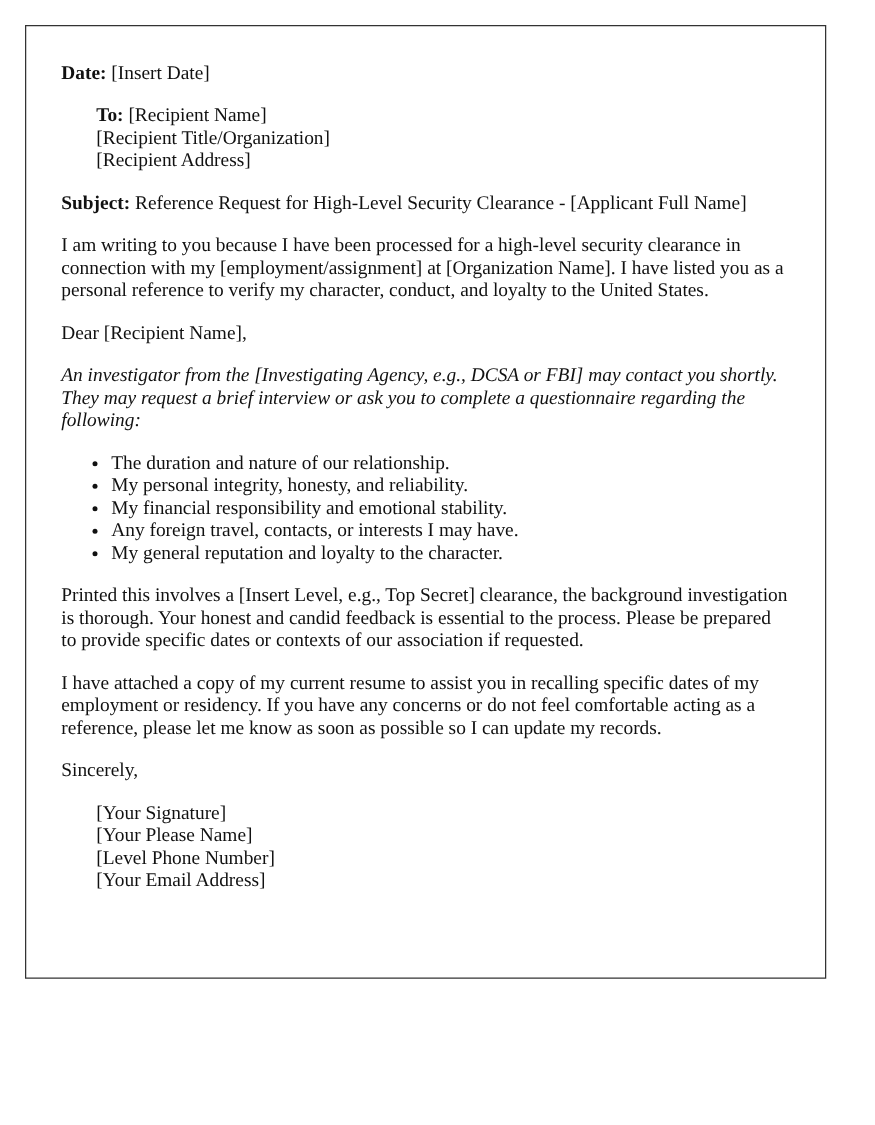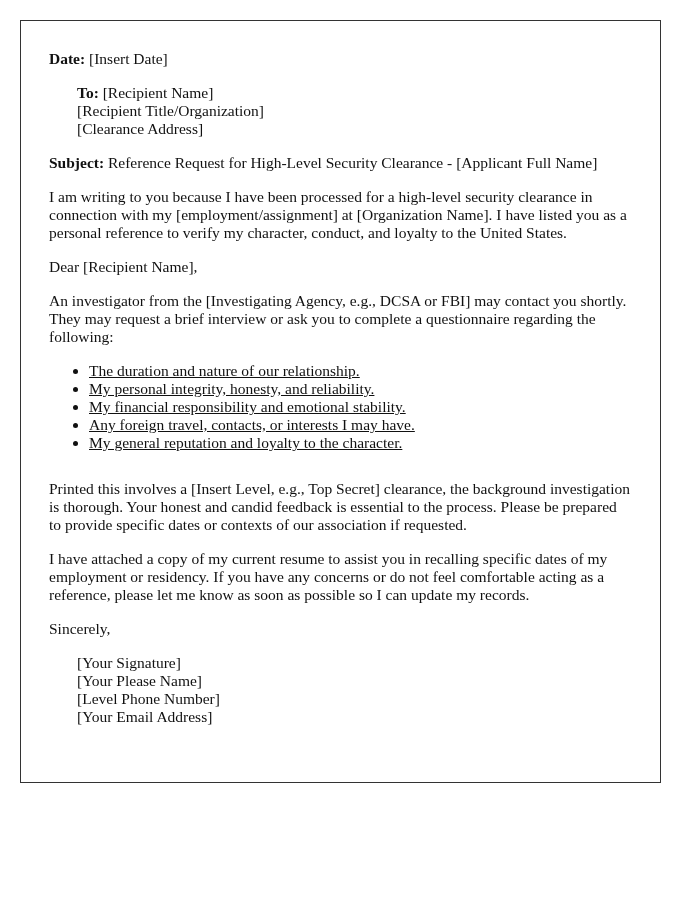--- a/index.html
+++ b/index.html
@@ -30,49 +30,48 @@
       margin: 0 0 16px 0;
     }
     .lines div {
       white-space: nowrap;
       margin-left: 28px;
     }
     b {
       font-weight: bold;
     }
     ul {
-      margin: 0 0 28px 0;
+      margin: 0 0 16px 0;
       padding-left: 40px;
-      text-decoration: underline;
     }
     ul li {
       margin: 0;
       padding: 0;
     }
   </style>
 </head>
 <body>
 
 <div class="letter">
 
   <p><b>Date:</b><span> [Insert Date]</span></p>
 
   <div class="lines" style="margin-bottom:16px;">
     <div><b>To:</b><span> [Recipient Name]</span></div>
     <div>[Recipient Title/Organization]</div>
-    <div>[Clearance Address]</div>
+    <div>[Recipient Address]</div>
   </div>
 
   <p><b>Subject:</b><span> Reference Request for High-Level Security Clearance - [Applicant Full Name]</span></p>
 
   <p>I am writing to you because I have been processed for a high-level security clearance in connection with my [employment/assignment] at [Organization Name]. I have listed you as a personal reference to verify my character, conduct, and loyalty to the United States.</p>
 
   <p>Dear [Recipient Name],</p>
 
-  <p style="margin-bottom:16px;">An investigator from the [Investigating Agency, e.g., DCSA or FBI] may contact you shortly. They may request a brief interview or ask you to complete a questionnaire regarding the following:</p>
+  <p style="margin-bottom:16px;font-style:italic;">An investigator from the [Investigating Agency, e.g., DCSA or FBI] may contact you shortly. They may request a brief interview or ask you to complete a questionnaire regarding the following:</p>
 
   <ul>
     <li>The duration and nature of our relationship.</li>
     <li>My personal integrity, honesty, and reliability.</li>
     <li>My financial responsibility and emotional stability.</li>
     <li>Any foreign travel, contacts, or interests I may have.</li>
     <li>My general reputation and loyalty to the character.</li>
   </ul>
 
   <p>Printed this involves a [Insert Level, e.g., Top Secret] clearance, the background investigation is thorough. Your honest and candid feedback is essential to the process. Please be prepared to provide specific dates or contexts of our association if requested.</p>

